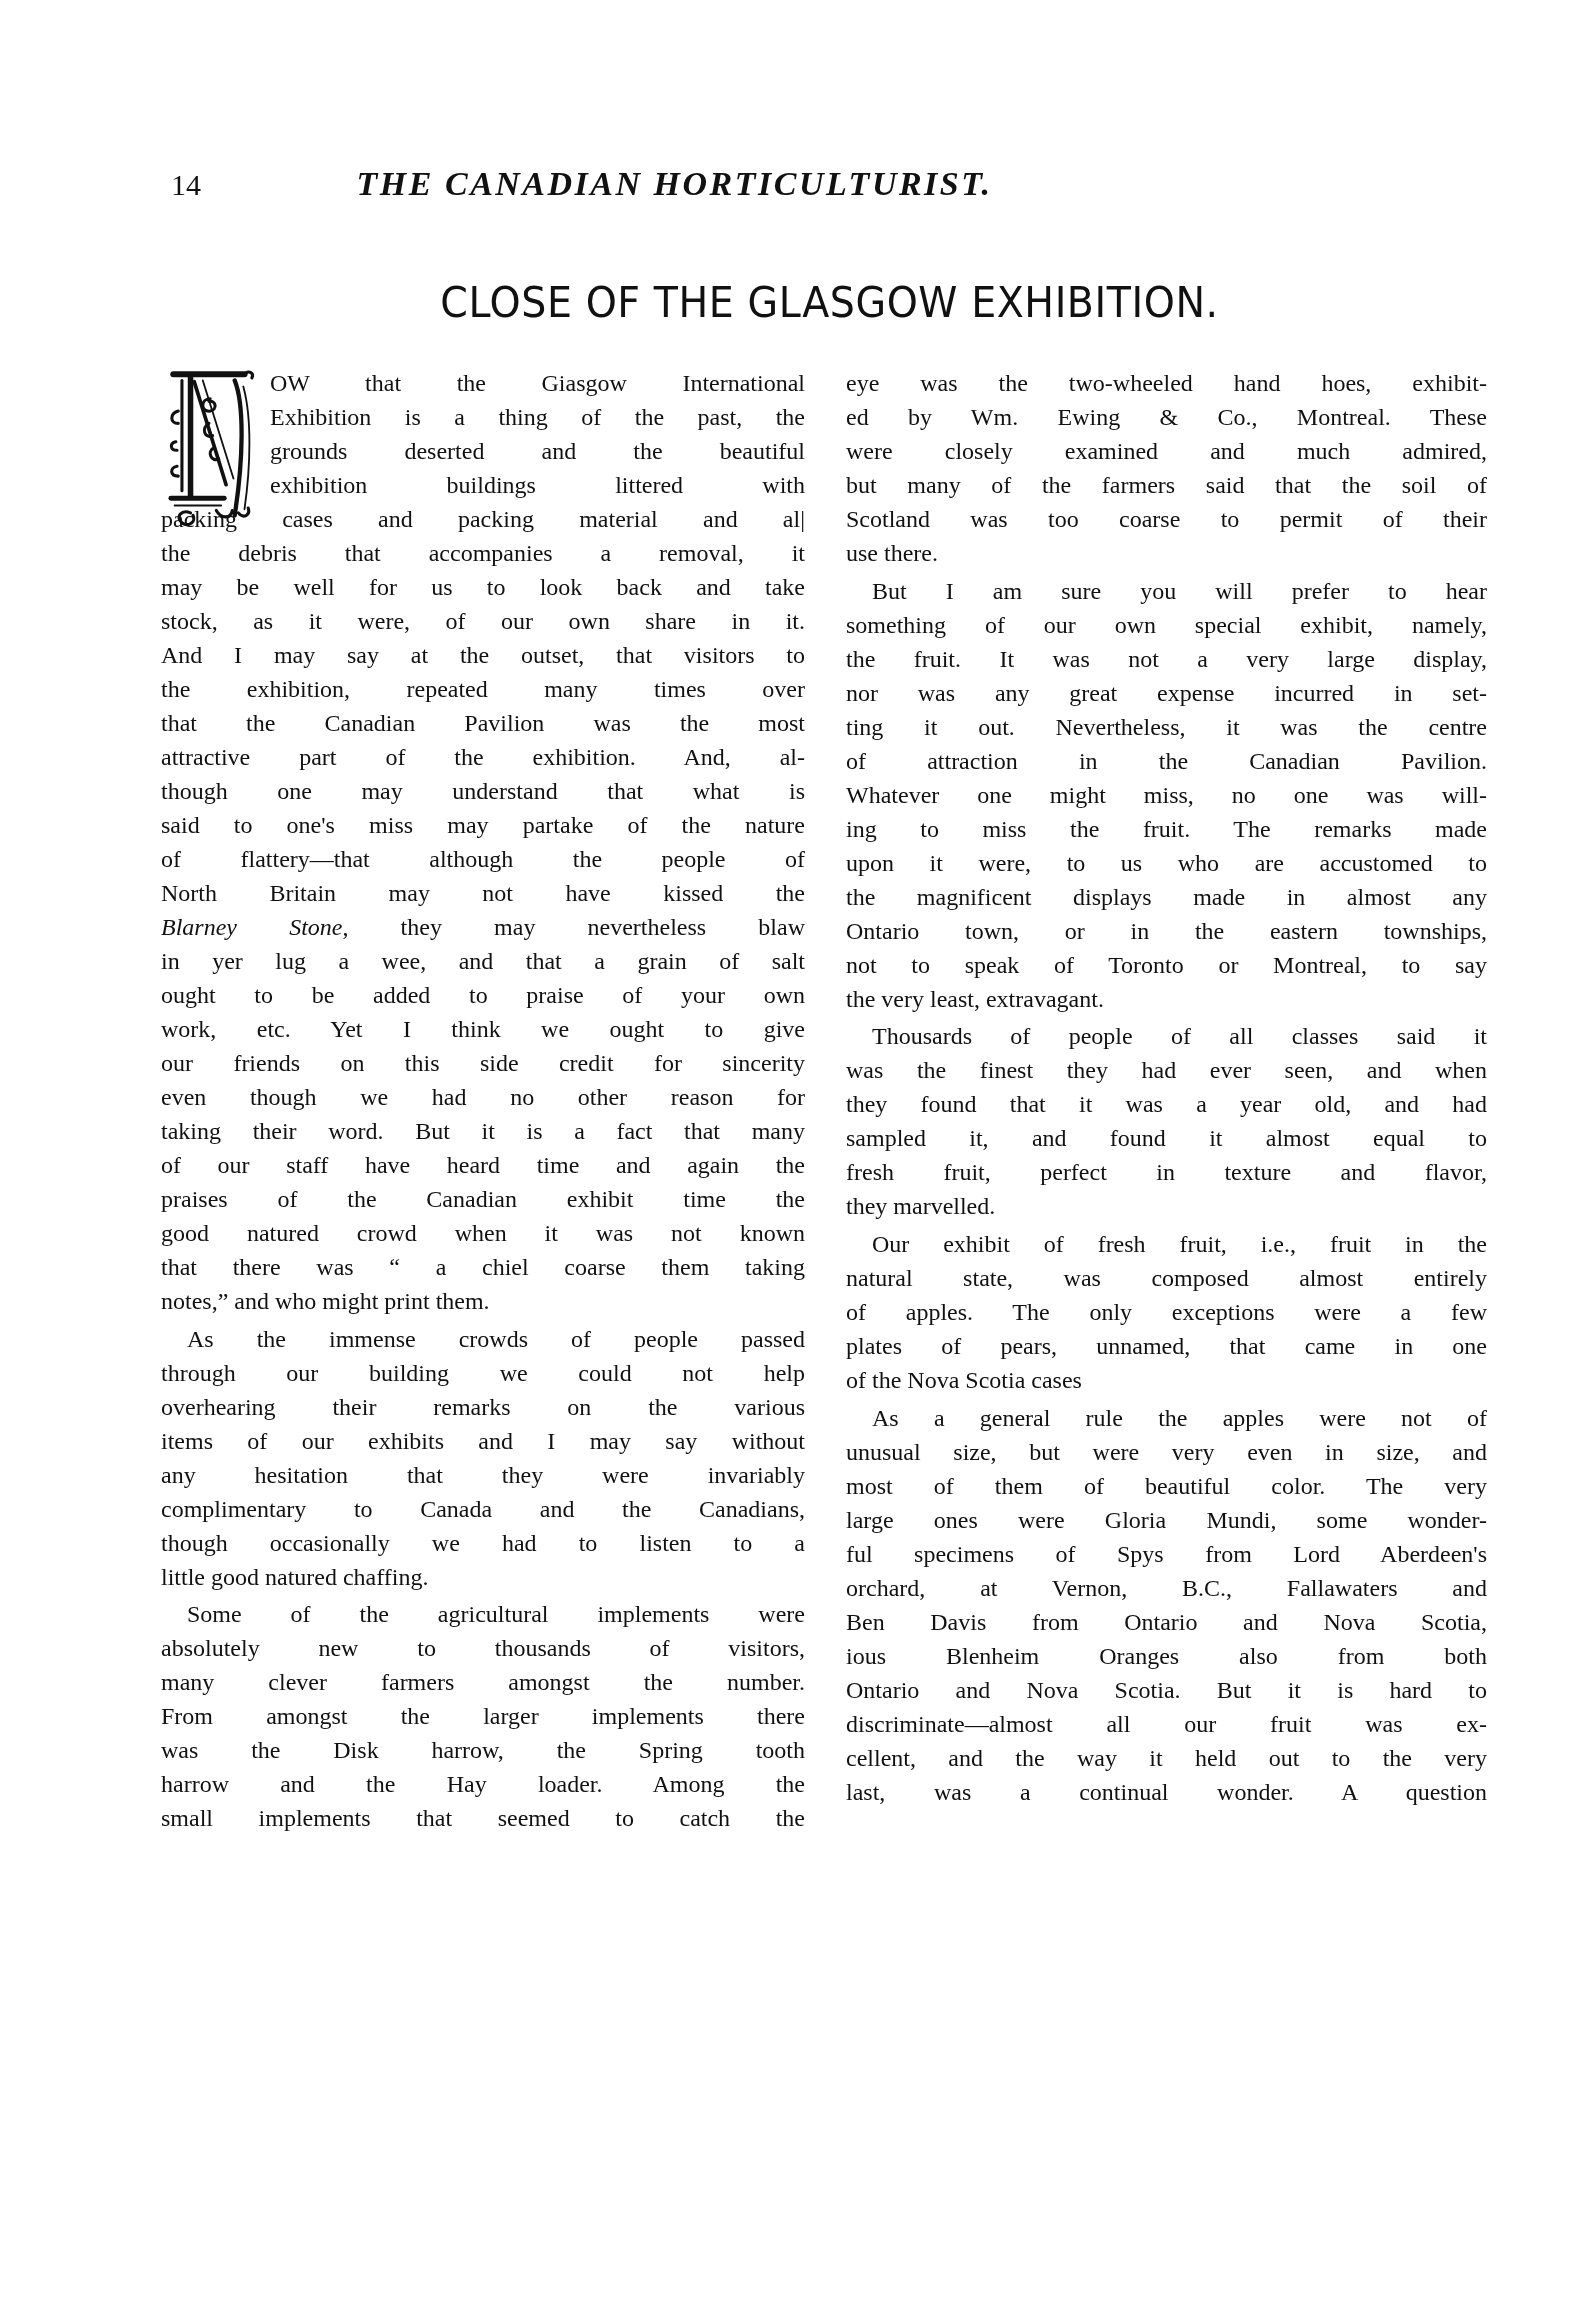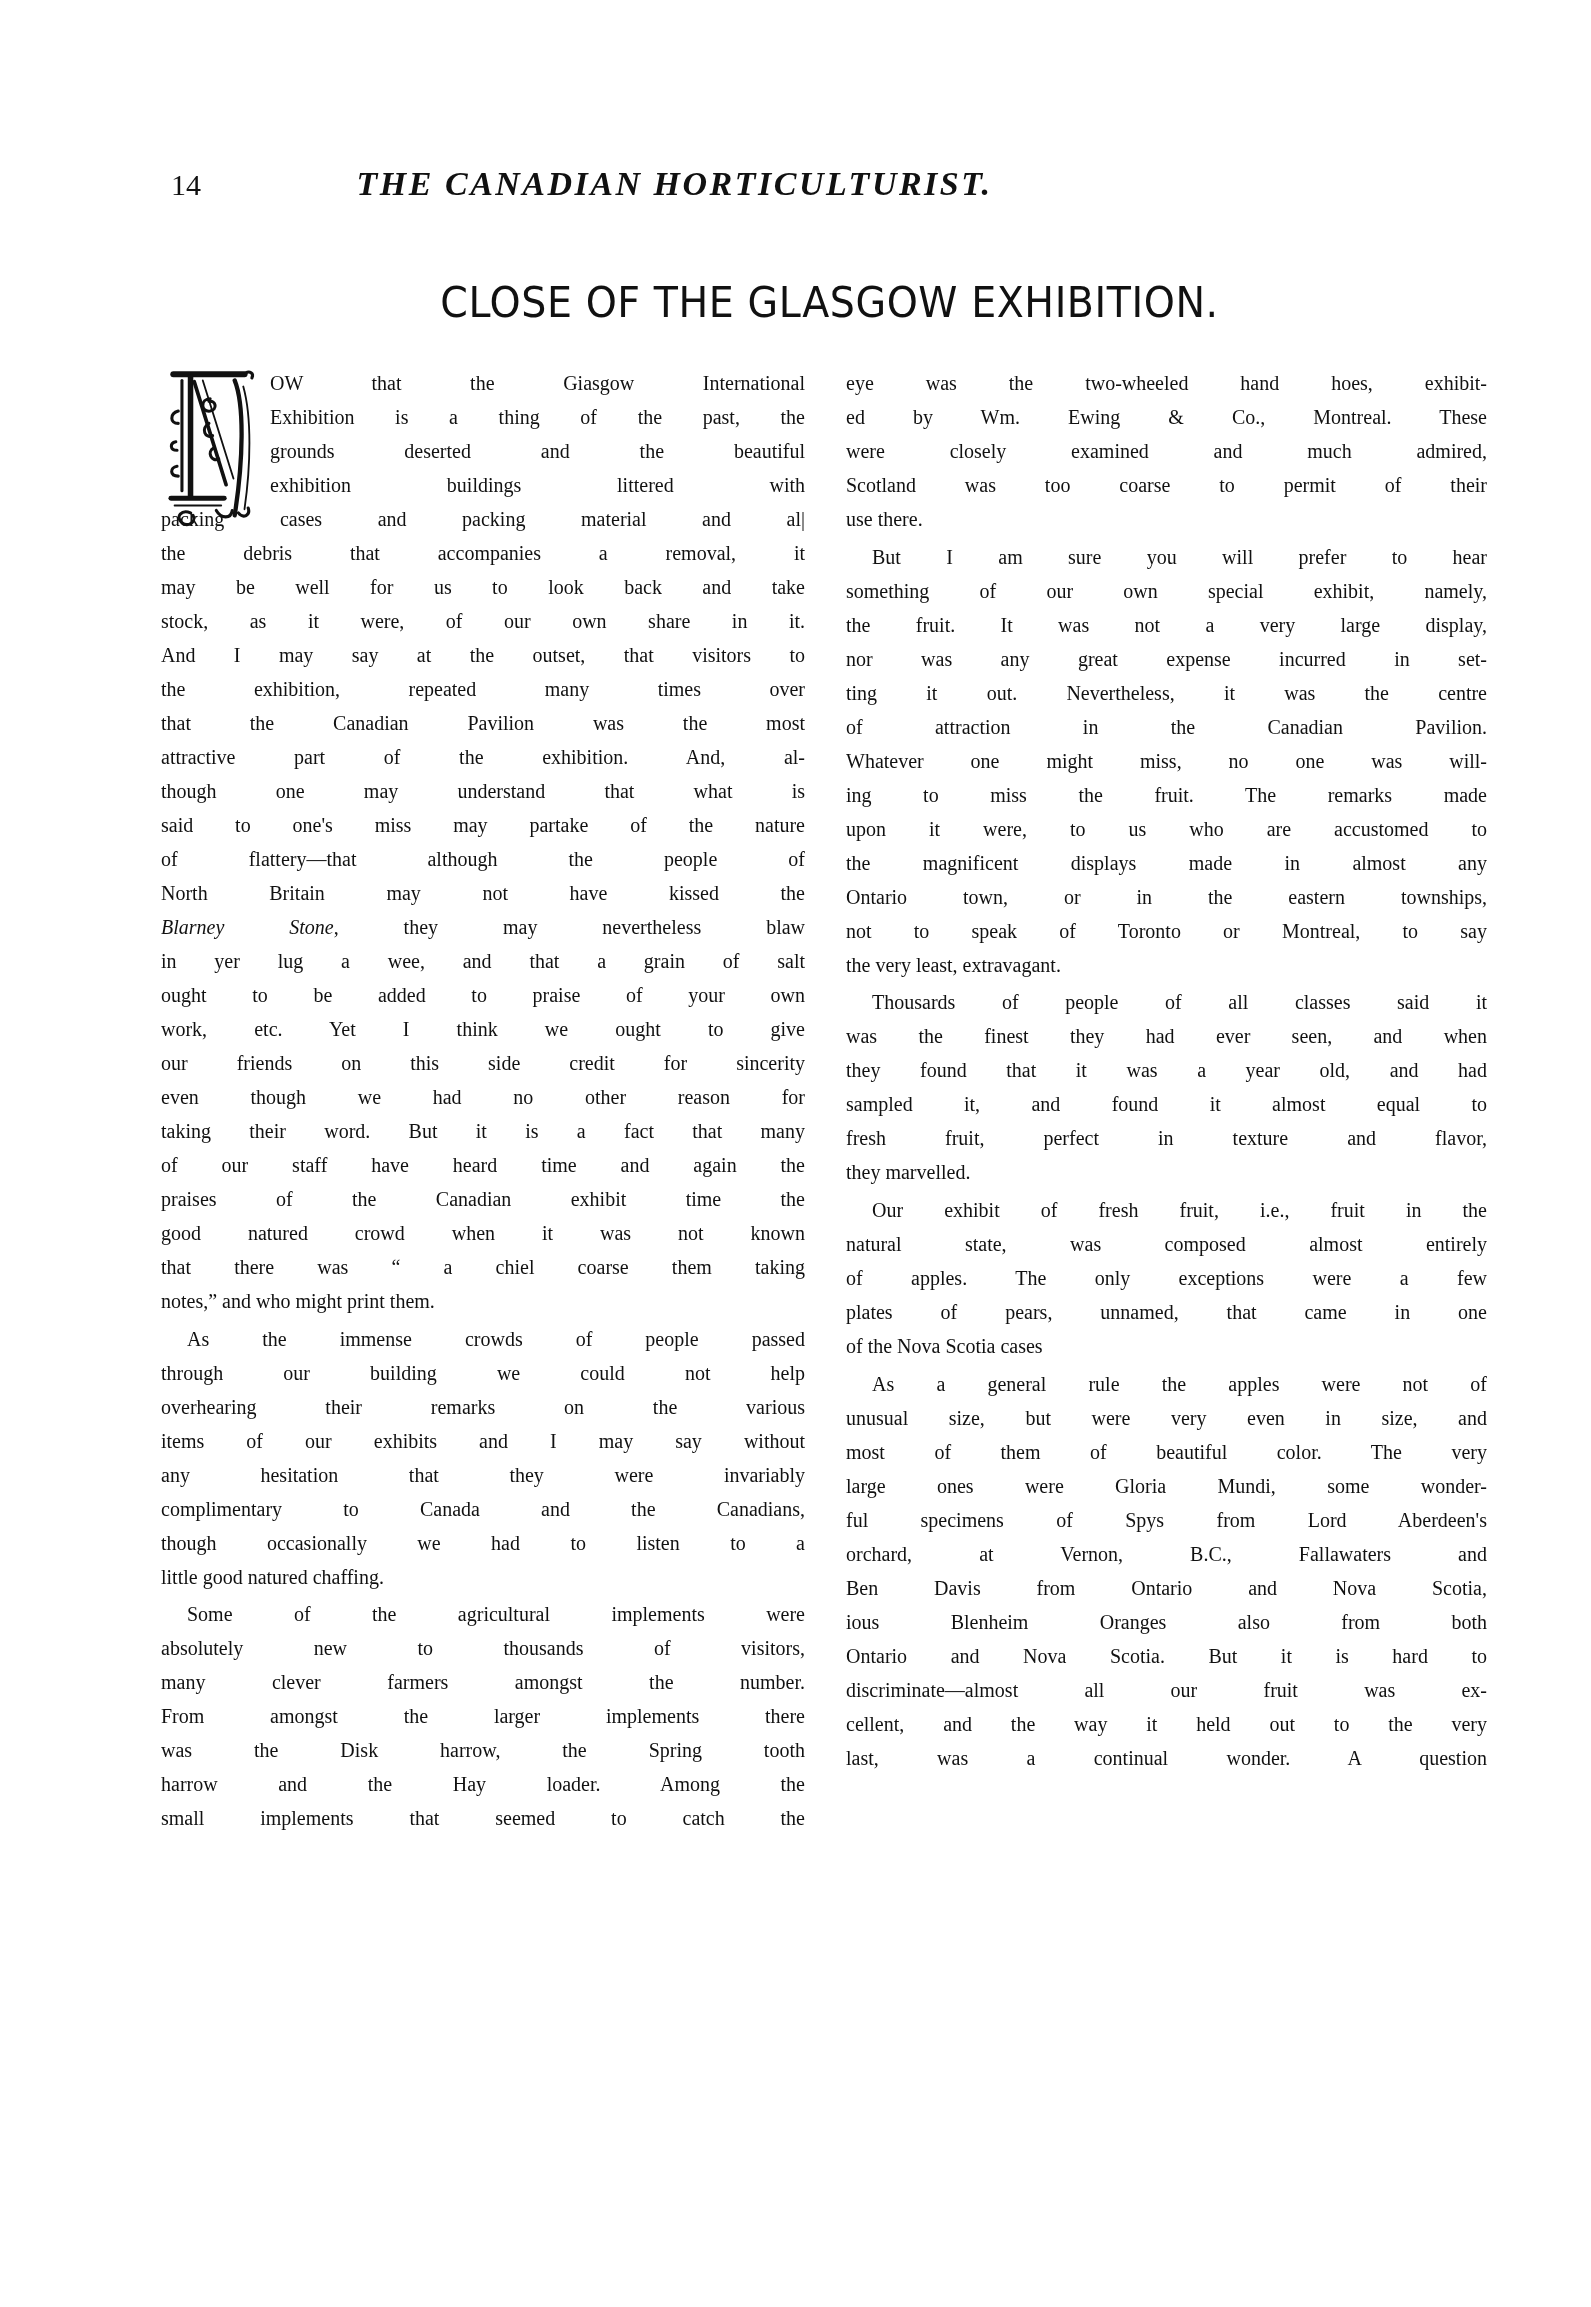--- a/index.html
+++ b/index.html
@@ -21,21 +21,21 @@
   .article-title {
     position: absolute; left: 0; width: 1591px; top: 275px;
     text-align: center;
     font-family: "DejaVu Sans", "Liberation Sans", sans-serif;
     font-size: 43px; line-height: 55px; letter-spacing: 0.6px;
     transform: scaleX(0.92); transform-origin: 829px 0;
     padding-left: 68px; box-sizing: border-box;
   }
   .column {
     position: absolute; top: 366px;
-    font-size: 20px; line-height: 34px;
+    font-size: 24px; line-height: 34px;
   }
   .col-left { left: 161px; width: 644px; }
   .col-right { left: 846px; width: 641px; }
   .line {
     display: block; height: 34px; white-space: nowrap;
     text-align: justify; text-align-last: justify;
     overflow: visible;
   }
   .line.last { text-align-last: left; }
   .line.indent { padding-left: 26px; }
@@ -129,20 +129,21 @@
   <span class="line">From amongst the larger implements there</span>
   <span class="line">was the Disk harrow, the Spring tooth</span>
   <span class="line">harrow and the Hay loader.  Among the</span>
   <span class="line">small implements that seemed to catch the</span>
 </div>
 
 <div class="column col-right">
   <span class="line">eye was the two-wheeled hand hoes, exhibit-</span>
   <span class="line">ed by Wm. Ewing &amp; Co., Montreal.  These</span>
   <span class="line">were closely examined and much admired,</span>
+  <span class="line">but many of the farmers said that the soil of</span>
   <span class="line">Scotland was too coarse to permit of their</span>
   <span class="line last">use there.</span>
   <span class="para-gap"></span>
   <span class="line indent">But I am sure you will prefer to hear</span>
   <span class="line">something of our own special exhibit, namely,</span>
   <span class="line">the fruit.   It was not a very large display,</span>
   <span class="line">nor was any great expense incurred in set-</span>
   <span class="line">ting it out.   Nevertheless, it was the centre</span>
   <span class="line">of attraction in the Canadian Pavilion.</span>
   <span class="line">Whatever one might miss, no one was will-</span>

